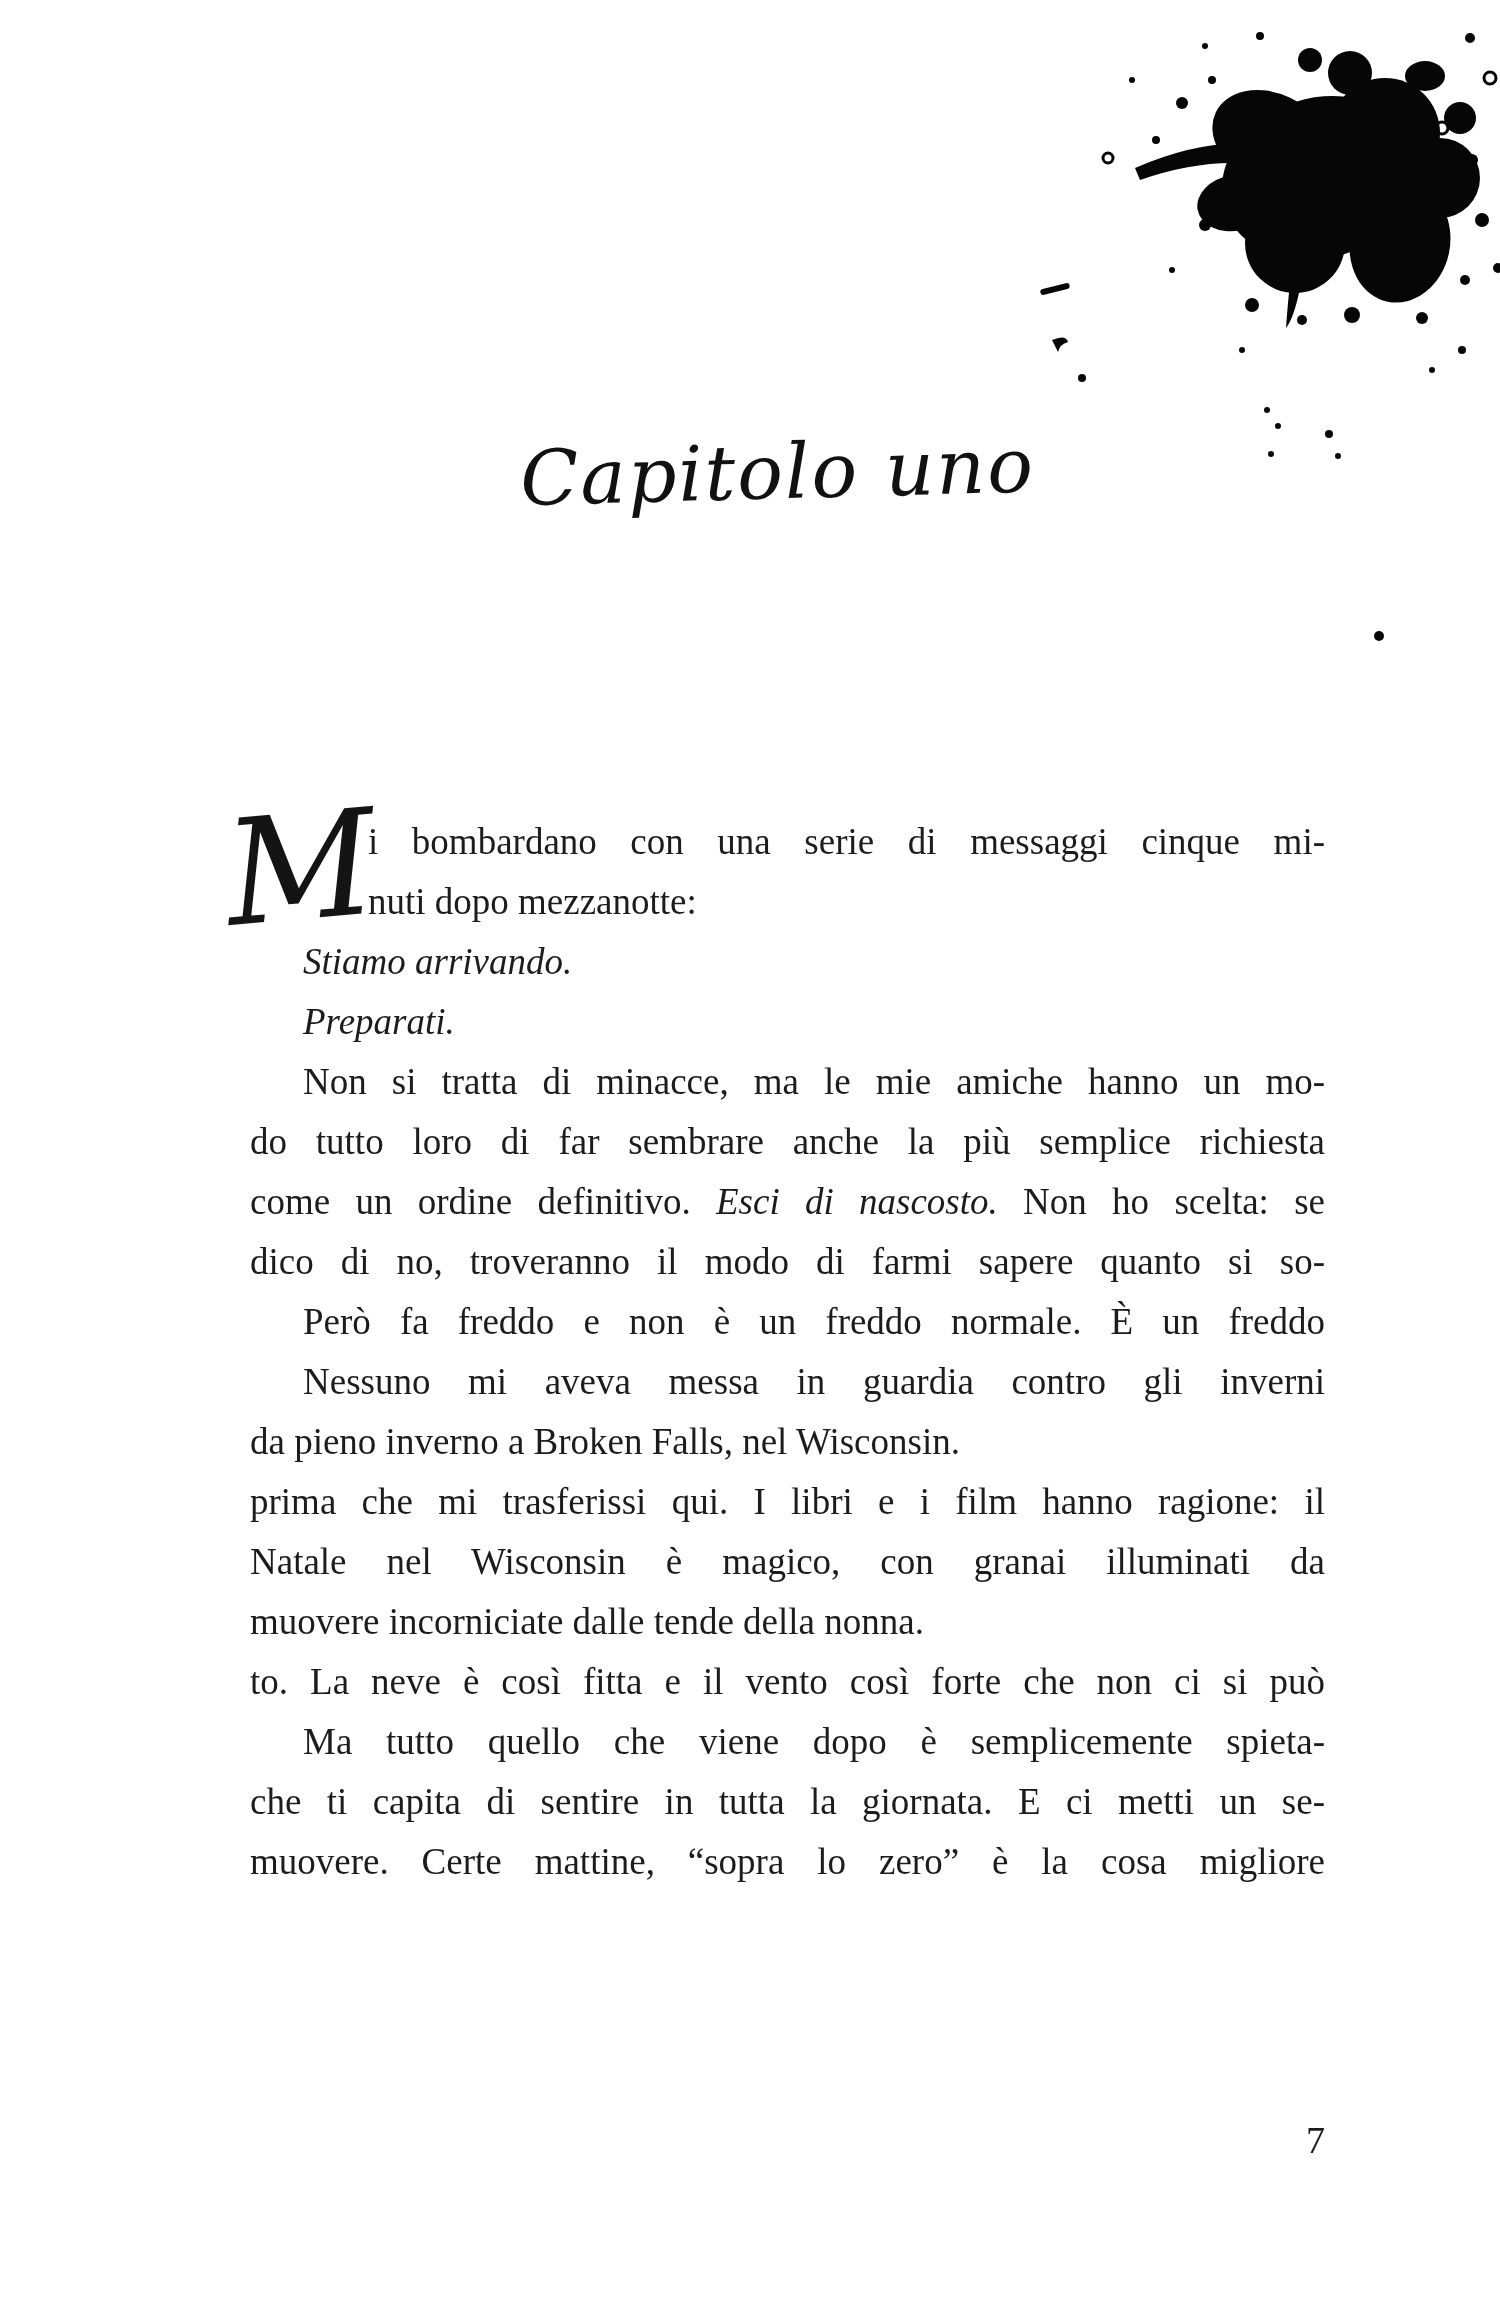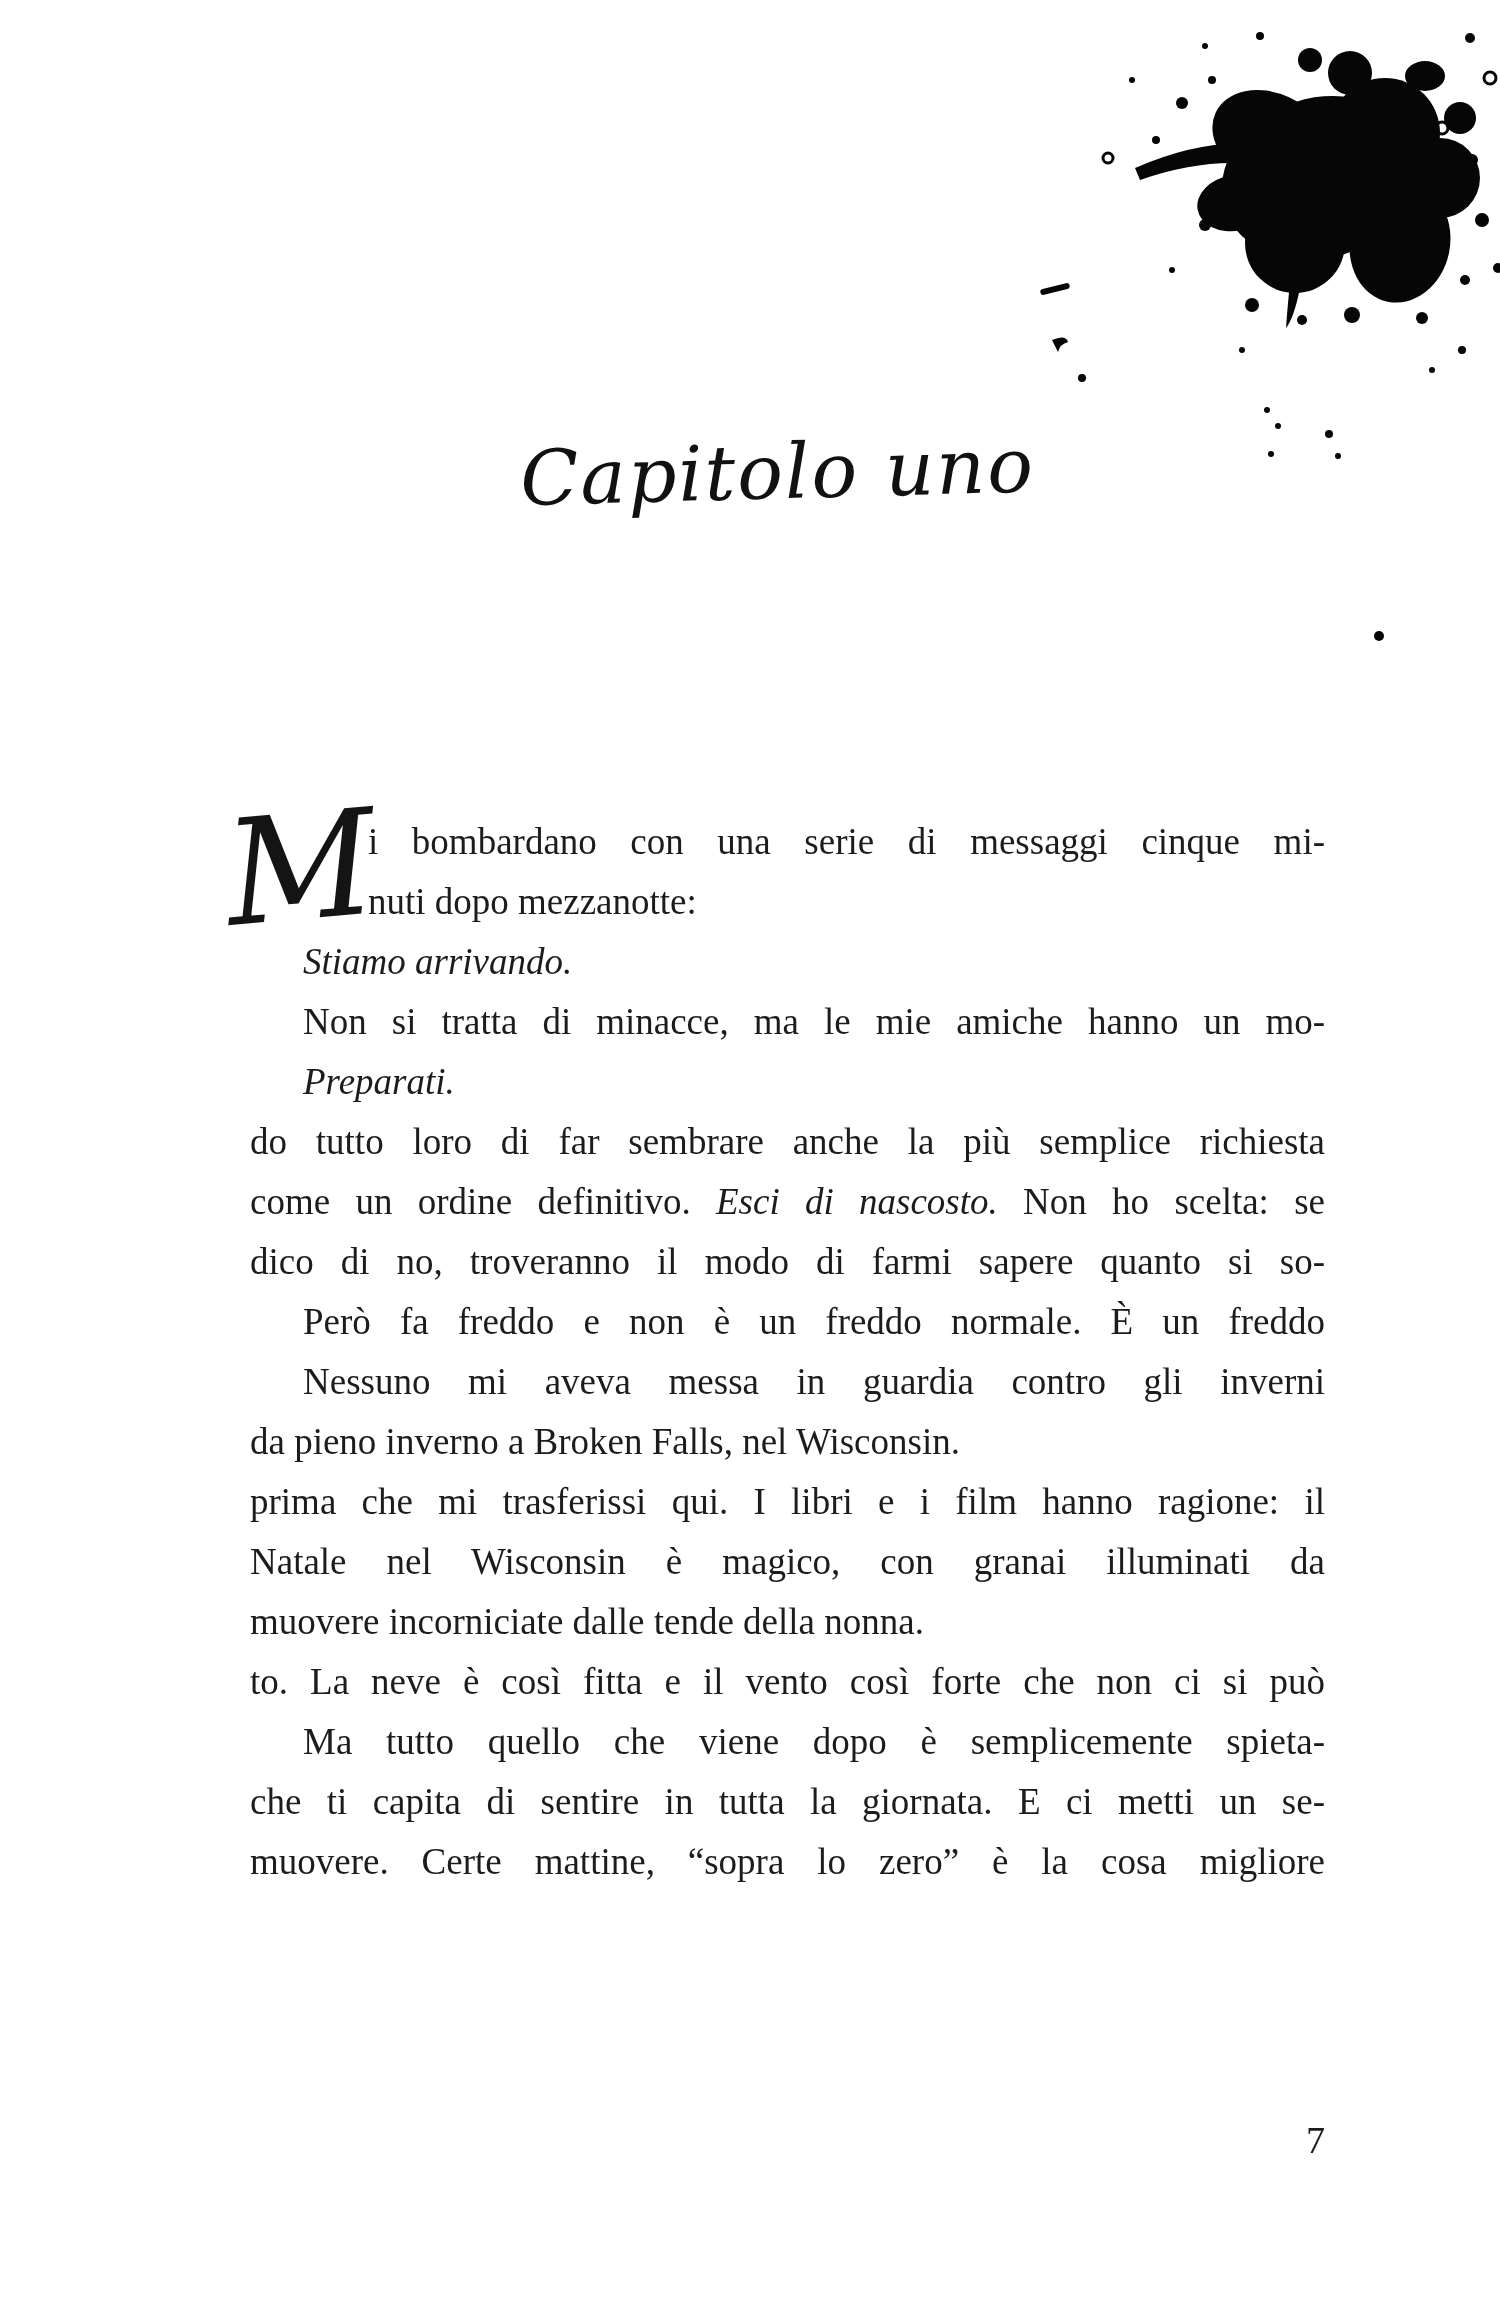--- a/index.html
+++ b/index.html
@@ -141,22 +141,22 @@
   </svg>
 
   <div class="chapter-title">Capitolo uno</div>
 
   <div class="text-body">
     <div class="dropcap">M</div>
 
   <div class="line j"><span>i bombardano con una serie di messaggi cinque mi-</span></div>
       <div class="line"><span>nuti dopo mezzanotte:</span></div>
       <div class="line ind"><em>Stiamo arrivando.</em></div>
+      <div class="line ind"><em>Preparati.</em></div>
       <div class="line j ind"><span>Non si tratta di minacce, ma le mie amiche hanno un mo-</span></div>
-      <div class="line ind"><em>Preparati.</em></div>
       <div class="line j"><span>do tutto loro di far sembrare anche la più semplice richiesta</span></div>
       <div class="line j"><span>come un ordine definitivo. </span><em>Esci di nascosto.</em><span> Non ho scelta: se</span></div>
       <div class="line j"><span>dico di no, troveranno il modo di farmi sapere quanto si so-</span></div>
       <div class="line j ind"><span>Però fa freddo e non è un freddo normale. È un freddo</span></div>
       <div class="line j ind"><span>Nessuno mi aveva messa in guardia contro gli inverni</span></div>
       <div class="line"><span>da pieno inverno a Broken Falls, nel Wisconsin.</span></div>
       <div class="line j"><span>prima che mi trasferissi qui. I libri e i film hanno ragione: il</span></div>
       <div class="line j"><span>Natale nel Wisconsin è magico, con granai illuminati da</span></div>
       <div class="line"><span>muovere incorniciate dalle tende della nonna.</span></div>
       <div class="line j"><span>to. La neve è così fitta e il vento così forte che non ci si può</span></div>

